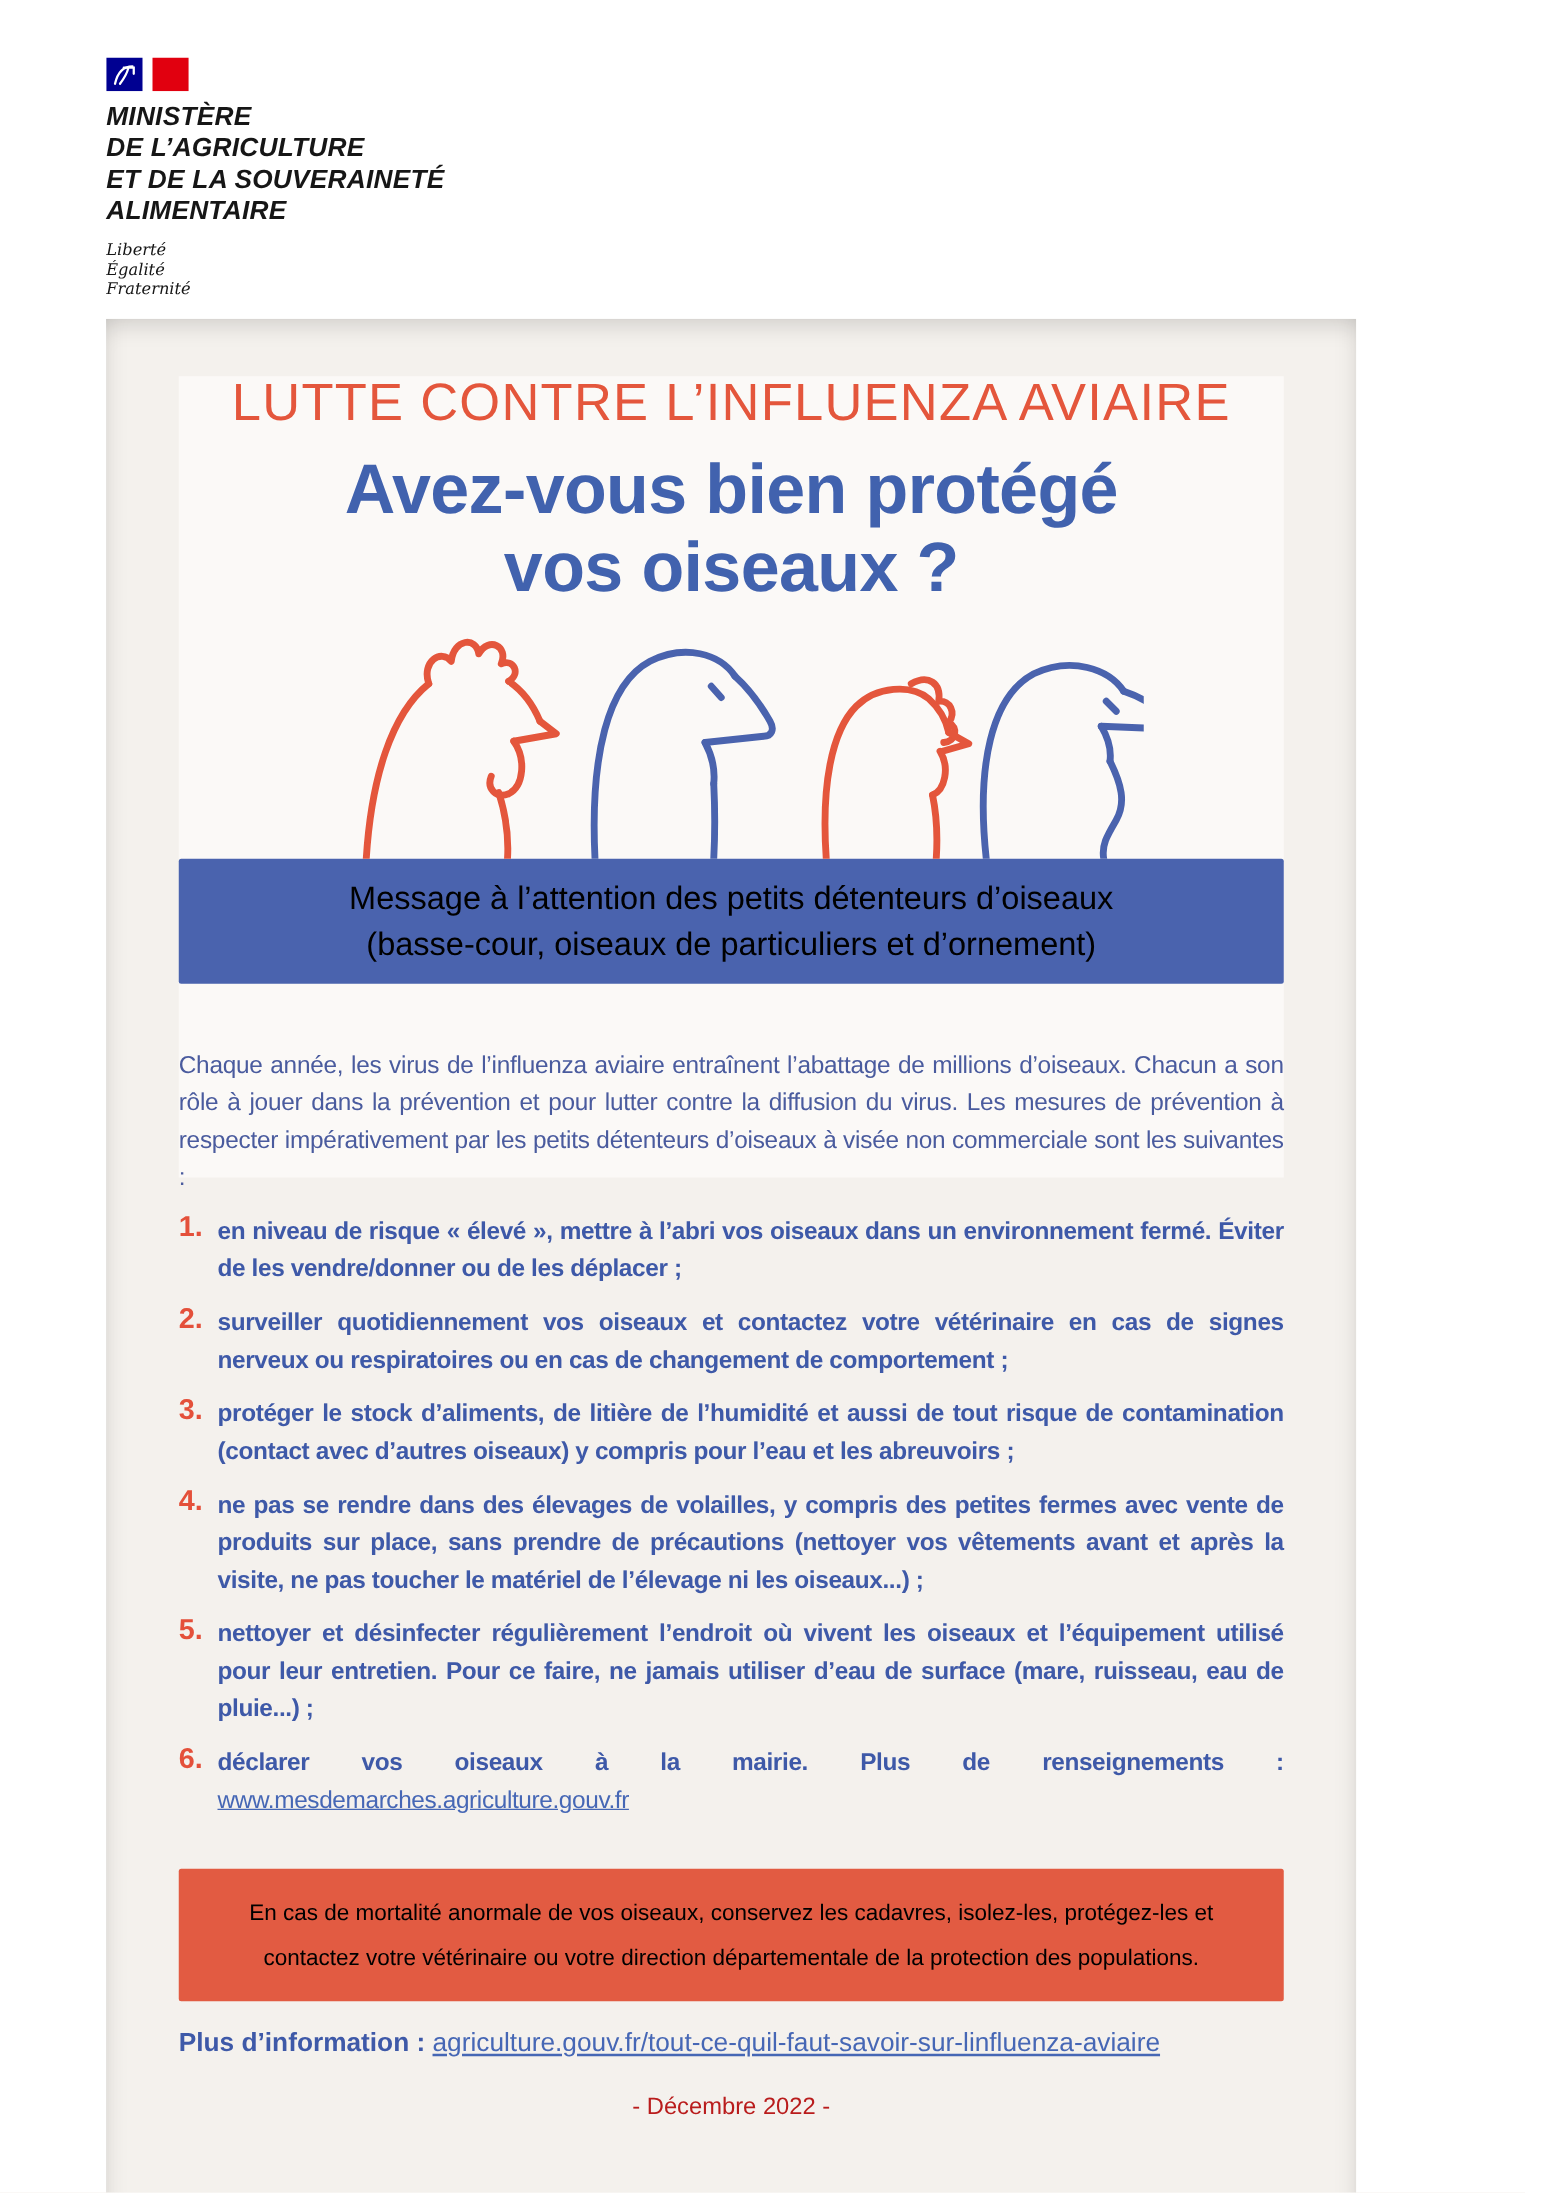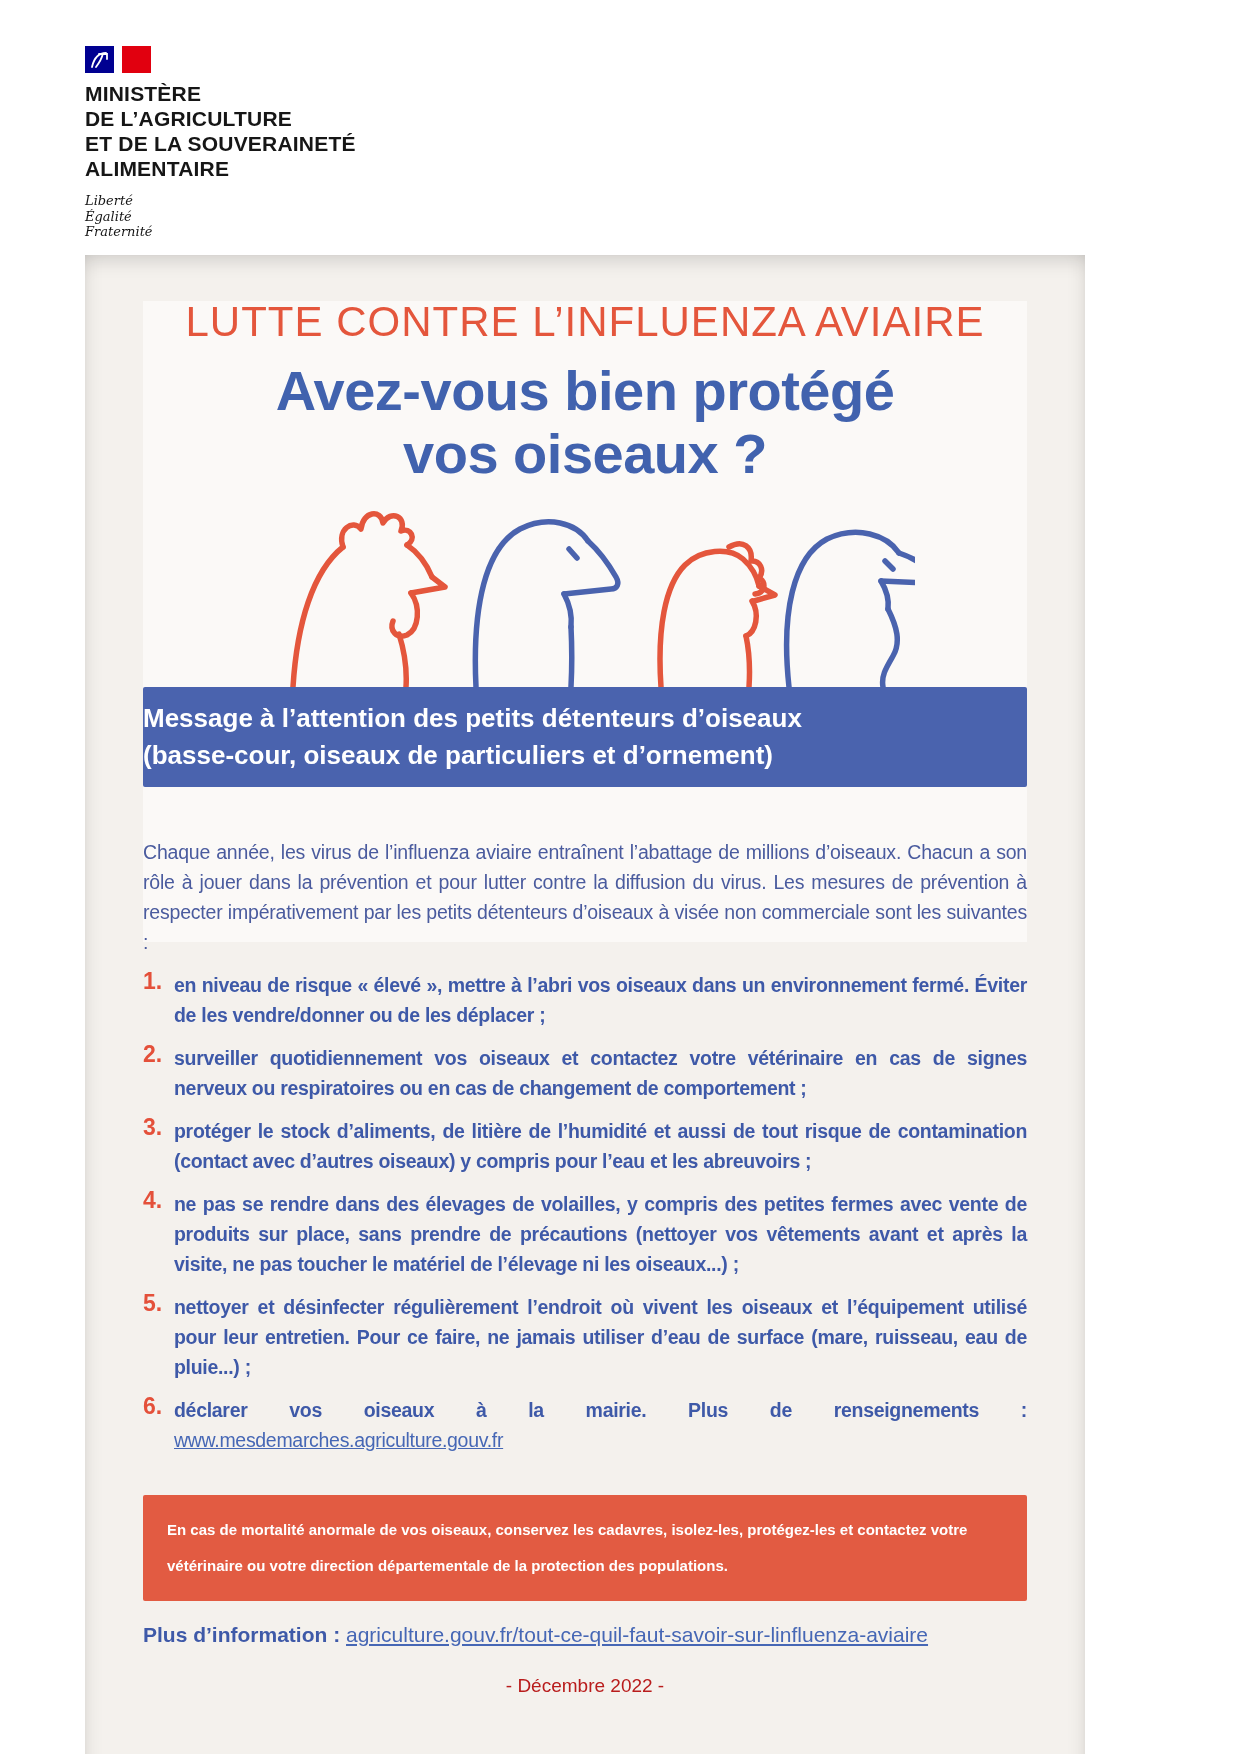--- a/index.html
+++ b/index.html
@@ -4,21 +4,21 @@
 <style>
   html,body{margin:0;padding:0;}
   body{
     width:1241px;height:1754px;background:#ffffff;position:relative;
     font-family:"Liberation Sans","DejaVu Sans",sans-serif;
     -webkit-font-smoothing:antialiased;
   }
   
   .gov-header{position:absolute;left:85px;top:46px;}
   .flag{display:block;}
-  .ministry-name{margin-top:8px;color:#161616;font-weight:bold;font-size:21px;line-height:25px;letter-spacing:.2px;}
+  .ministry-name{margin-top:8px;color:#161616;font-weight:bold;font-size:21px;line-height:25px;letter-spacing:.2px;font-style:italic;}
   .ministry-name span{display:block;}
   .motto{margin-top:12px;font-family:"DejaVu Serif","Liberation Serif",serif;font-style:italic;font-size:13px;line-height:15.5px;color:#161616;}
   .motto span{display:block;}
   
   .poster{
     position:absolute;left:85px;top:255px;width:1000px;height:1622px;
     background:#f4f1ed;
     box-shadow:inset 0 16px 20px -12px rgba(0,0,0,.16),
                inset 0 -10px 16px -12px rgba(0,0,0,.10),
                inset 16px 0 20px -16px rgba(0,0,0,.10),
@@ -28,38 +28,38 @@
   .poster-content{position:relative;padding:44px 58px 0 58px;}
   .kicker{
     text-align:center;color:#e4563c;font-size:42px;font-weight:400;letter-spacing:1px;line-height:1.1;
   }
   .main-title{
     margin:14px 0 0 0;text-align:center;color:#4162ae;font-size:56px;font-weight:bold;line-height:63px;letter-spacing:-.5px;
   }
   .main-title span{display:block;}
   .birds{display:block;margin:2px auto 0 auto;}
   .band{
-    border-radius:2px;color:#ffffff;font-weight:bold;text-align:left;
+    border-radius:2px;color:#000000;font-weight:normal;text-align:center;
   }
   .band-blue{background:#4a63ae;height:100px;padding-top:0;display:flex;flex-direction:column;justify-content:center;font-size:26px;line-height:37px;}
   .band-blue span{display:block;}
   .intro{
     margin:50px 0 0 0;color:#4a5b9e;font-size:19.5px;line-height:30px;text-align:justify;letter-spacing:-.2px;
   }
   .rules{margin-top:10px;}
   .rule{position:relative;padding-left:31px;margin-top:13px;}
   .rule .num{
     position:absolute;left:0;top:-2px;color:#e4503a;font-weight:bold;font-size:23px;
   }
   .rule .txt{
     display:block;color:#3e59a8;font-weight:bold;font-size:19.5px;line-height:30px;text-align:justify;letter-spacing:-.3px;
   }
   .rule a{color:#4667b5;font-weight:400;text-decoration:underline;}
   .band-red{
-    background:#e25b42;margin-top:40px;padding:17px 24px;font-size:15px;line-height:36px;
+    background:#e25b42;margin-top:40px;padding:17px 24px;font-size:18px;line-height:36px;
   }
   .moreinfo{margin-top:22px;font-size:21px;color:#3e59a8;}
   .moreinfo .lbl{font-weight:bold;}
   .moreinfo a{color:#4667b5;font-weight:400;text-decoration:underline;}
   .date{margin-top:28px;text-align:center;font-size:19px;font-weight:normal;color:#b91c1c;}
   svg{display:block;}
 </style>
 </head>
 <body>
 

